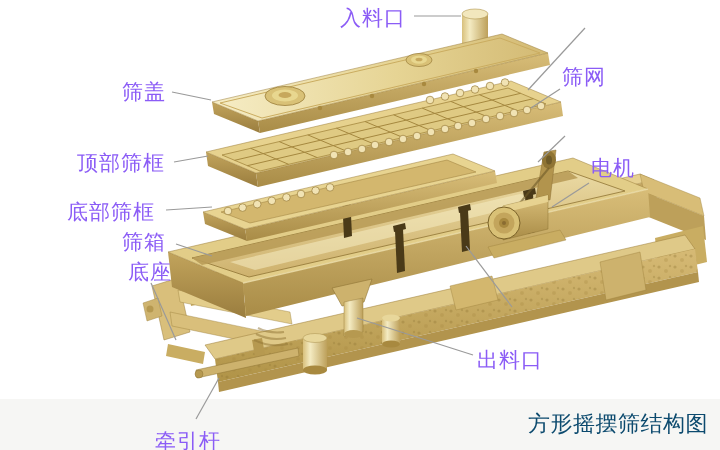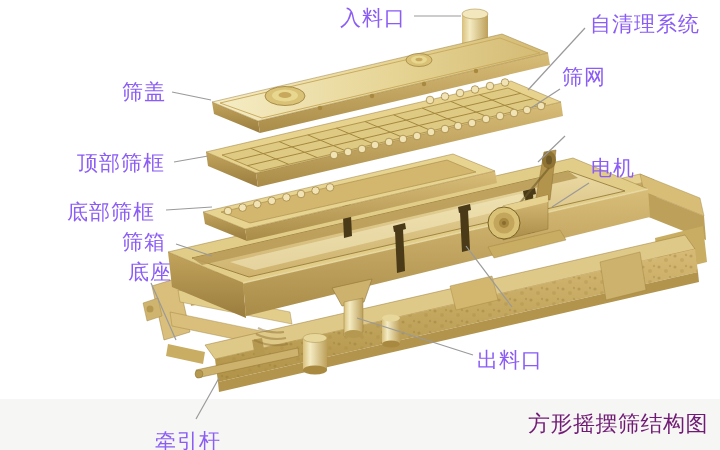--- a/index.html
+++ b/index.html
@@ -14,21 +14,21 @@
   }
   #machine-svg{position:absolute;left:0;top:0;}
   .label{
     position:absolute;
     font-size:21px;line-height:1.2;letter-spacing:1px;
     color:#8b5cf6;font-weight:500;white-space:nowrap;
   }
   .caption{
     position:absolute;
     font-size:22px;line-height:1.2;letter-spacing:0.5px;
-    color:#701a75;font-weight:500;white-space:nowrap;
+    color:#0c4a6e;font-weight:500;white-space:nowrap;
   }
 </style>
 </head>
 <body>
 
 <div id="stage">
   <div id="bottom-band"></div>
 
   <svg id="machine-svg" width="720" height="450" viewBox="0 0 720 450">
     <defs>
@@ -244,21 +244,20 @@
       <line x1="166" y1="210" x2="212" y2="207"></line>
       <line x1="176" y1="244" x2="212" y2="256"></line>
       <line x1="151" y1="283" x2="176" y2="340"></line>
       <line x1="512" y1="307" x2="466" y2="246"></line>
       <line x1="473" y1="355" x2="357" y2="318"></line>
       <line x1="196" y1="419" x2="219" y2="378"></line>
     </g>
   </svg>
 
   <div class="label" style="left:340px;top:6px;">入料口</div>
-  <div class="label" style="left:590px;top:12px;">自清理系统</div>
   <div class="label" style="left:122px;top:80px;">筛盖</div>
   <div class="label" style="left:562px;top:65px;">筛网</div>
   <div class="label" style="left:77px;top:151px;">顶部筛框</div>
   <div class="label" style="left:591px;top:156px;text-align:right;">电机</div>
   <div class="label" style="left:67px;top:200px;">底部筛框</div>
   <div class="label" style="left:122px;top:230px;">筛箱</div>
   <div class="label" style="left:128px;top:260px;">底座</div>
   <div class="label" style="left:477px;top:348px;">出料口</div>
   <div class="label" style="left:155px;top:429px;">牵引杆</div>
 

